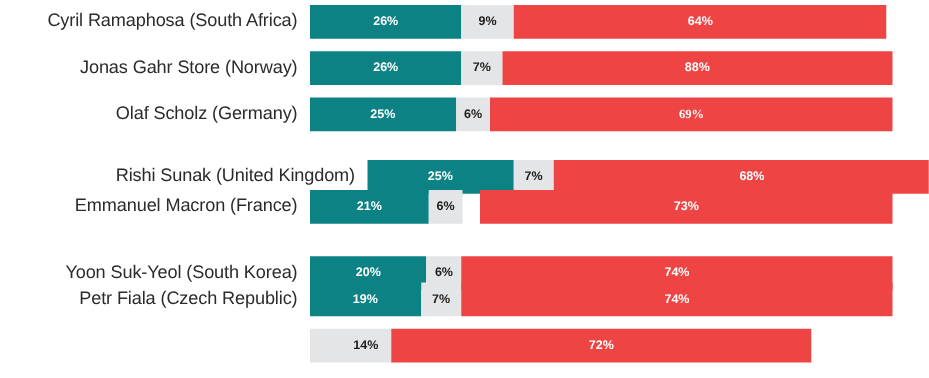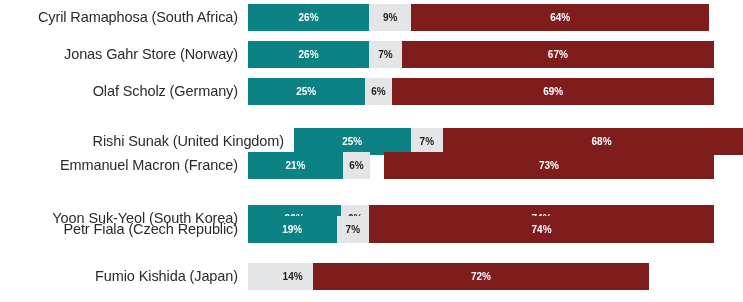--- a/index.html
+++ b/index.html
@@ -61,50 +61,50 @@
   }
   .seg-approve {
     background: #0d8285;
     color: #ffffff;
   }
   .seg-dk {
     background: #e4e5e6;
     color: #1c1c1c;
   }
   .seg-disapprove {
-    background: #7f1d1d;
+    background: #ef4444;
     color: #ffffff;
   }
 </style>
 </head>
 <body>
 
 <div id="chart">
     <div class="row" style="top: 4px;">
       <div class="row-label">Cyril Ramaphosa (South Africa)</div>
       <div class="bars" style="width: 461.34px;">
         <div class="seg seg-approve" style="width: 121.16px;">26%</div>
         <div class="seg seg-dk" style="width: 41.94px;">9%</div>
         <div class="seg seg-disapprove" style="width: 298.24px;">64%</div>
       </div>
     </div>
     <div class="row" style="top: 41px;">
       <div class="row-label">Jonas Gahr Store (Norway)</div>
       <div class="bars" style="width: 466px;">
         <div class="seg seg-approve" style="width: 121.16px;">26%</div>
         <div class="seg seg-dk" style="width: 32.62px;">7%</div>
-        <div class="seg seg-disapprove" style="width: 312.22px;">67%</div>
+        <div class="seg seg-disapprove" style="width: 312.22px;">88%</div>
       </div>
     </div>
     <div class="row" style="top: 78px;">
       <div class="row-label">Olaf Scholz (Germany)</div>
       <div class="bars" style="width: 466px;">
         <div class="seg seg-approve" style="width: 116.5px;">25%</div>
         <div class="seg seg-dk" style="width: 27.96px;">6%</div>
-        <div class="seg seg-disapprove" style="width: 321.54px;">69%</div>
+        <div class="seg seg-disapprove" style="width: 321.54px; font-family: Liberation Serif, serif;">69%</div>
       </div>
     </div>
     <div class="row" style="top: 128px; margin-left: 46px;">
       <div class="row-label">Rishi Sunak (United Kingdom)</div>
       <div class="bars" style="width: 466px;">
         <div class="seg seg-approve" style="width: 116.5px;">25%</div>
         <div class="seg seg-dk" style="width: 32.62px;">7%</div>
         <div class="seg seg-disapprove" style="width: 316.88px;">68%</div>
       </div>
     </div>
@@ -117,28 +117,27 @@
       </div>
     </div>
     <div class="row" style="top: 205px; padding-left: 48px;">
       <div class="row-label">Yoon Suk-Yeol (South Korea)</div>
       <div class="bars" style="width: 466px;">
         <div class="seg seg-approve" style="width: 93.2px;">20%</div>
         <div class="seg seg-dk" style="width: 27.96px;">6%</div>
         <div class="seg seg-disapprove" style="width: 344.84px;">74%</div>
       </div>
     </div>
-    <div class="row" style="top: 216px;">
+    <div class="row" style="top: 226px;">
       <div class="row-label">Petr Fiala (Czech Republic)</div>
       <div class="bars" style="width: 466px; border-radius: 12px;">
         <div class="seg seg-approve" style="width: 88.54px;">19%</div>
         <div class="seg seg-dk" style="width: 32.62px;">7%</div>
         <div class="seg seg-disapprove" style="width: 344.84px;">74%</div>
       </div>
     </div>
     <div class="row" style="top: 263px;">
-      <div class="row-label">Fumio Kishida (Japan)</div>
       <div class="bars" style="width: 461.34px;">
         <div class="seg seg-dk" style="width: 65.24px; padding-left: 24px;">14%</div>
         <div class="seg seg-disapprove" style="width: 335.52px;">72%</div>
       </div>
     </div>
   </div>
 
 </body></html>

